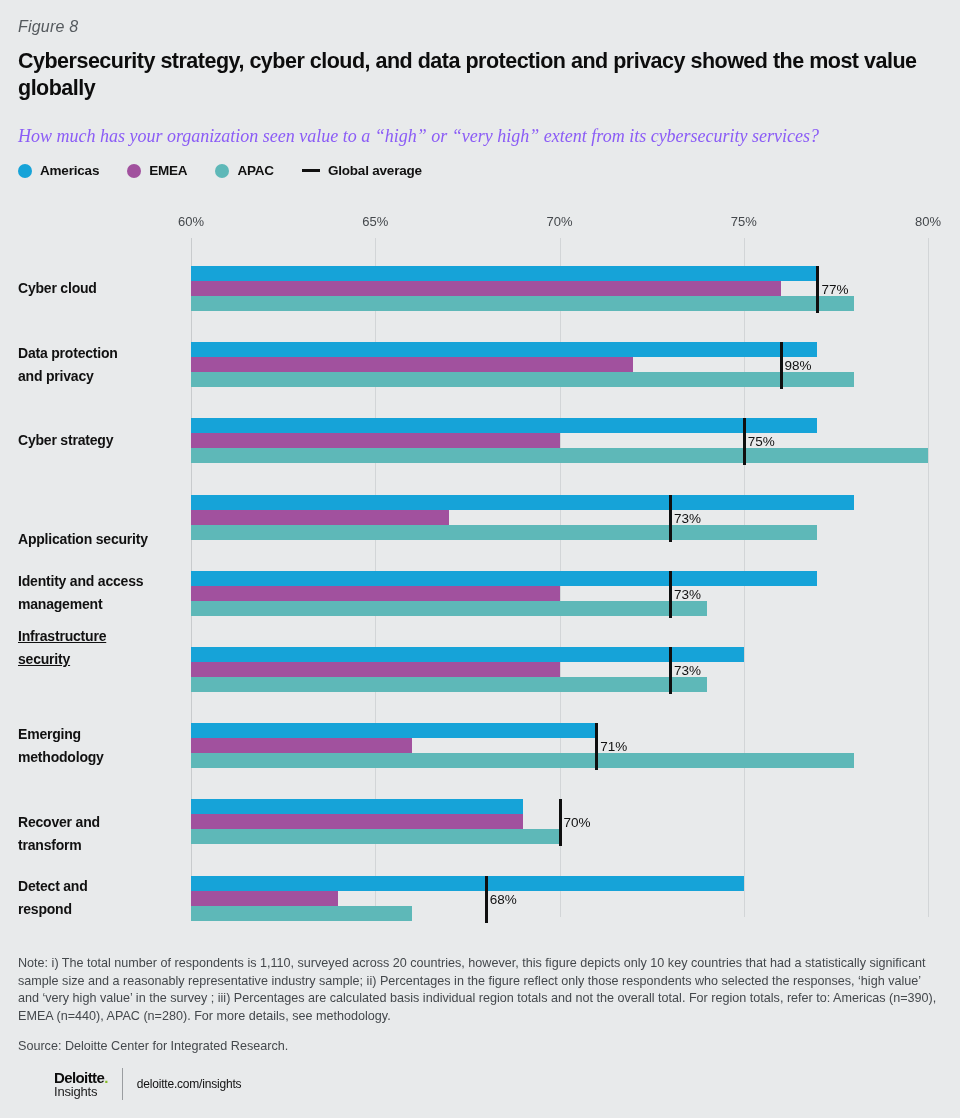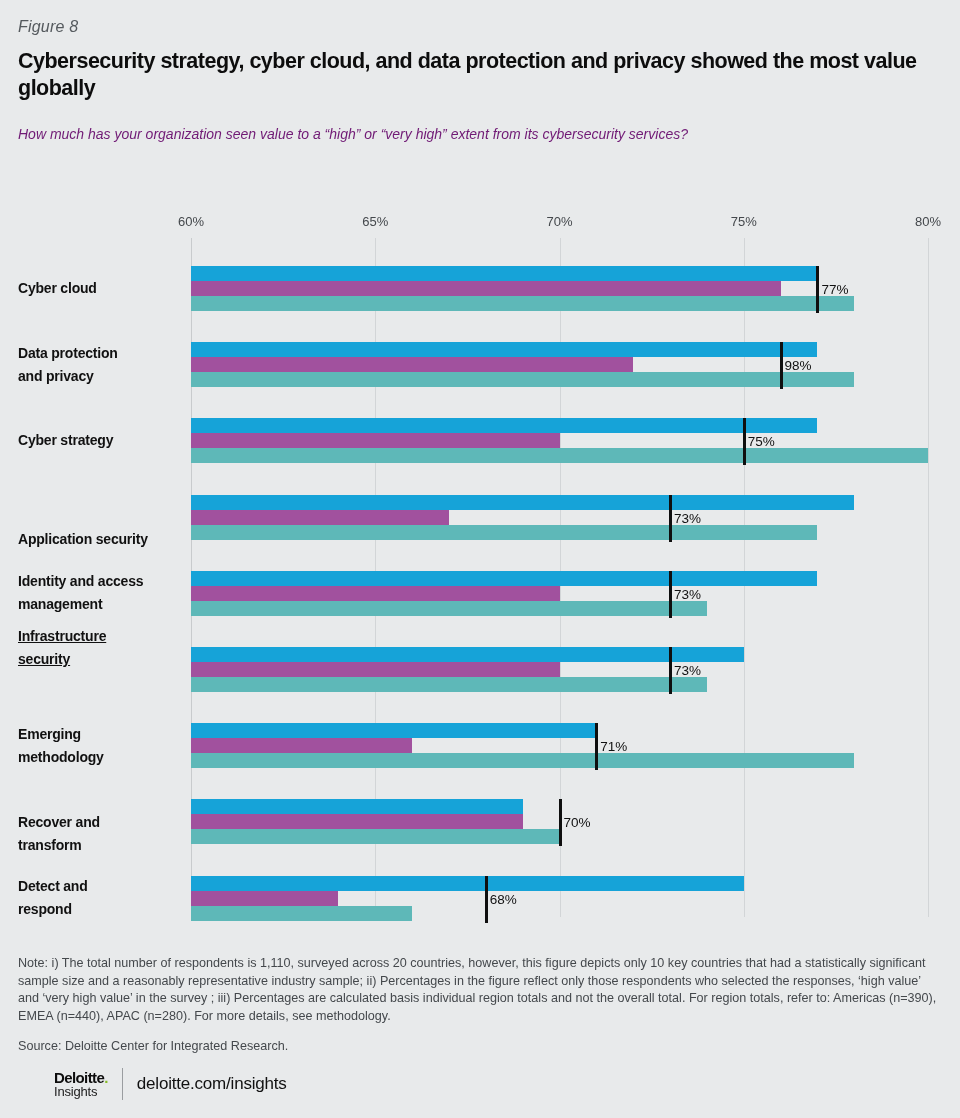--- a/index.html
+++ b/index.html
@@ -42,24 +42,24 @@
     font-size: 21.5px;
     line-height: 27px;
     letter-spacing: -0.5px;
     color: #0d0d0d;
   }
   .subtitle {
     position: absolute;
     left: 18px;
     top: 126px;
     width: 920px;
-    font-family: Liberation Sans, sans-serif;
+    font-family: Liberation Serif, serif;
     font-style: italic;
-    font-size: 14px;
-    color: #701a75;
+    font-size: 18px;
+    color: #8b5cf6;
   }
 
   
   .legend {
     position: absolute;
     left: 18px;
     top: 163px;
     display: flex;
     align-items: center;
     gap: 0px;
@@ -202,34 +202,52 @@
     color: #1a1a1a;
     letter-spacing: -0.2px;
   }
   .logo-divider {
     width: 1px;
     height: 32px;
     background: #9a9da0;
     margin-right: 14px;
   }
   .footer-url {
-    font-size: 17px;
+    font-size: 12px;
     color: #111;
     letter-spacing: -0.2px;
   }
 </style>
 </head>
 <body>
 
 <div class="page">
 
   <div class="fig-label">Figure 8</div>
   <div class="title">Cybersecurity strategy, cyber cloud, and data protection and privacy showed the most value globally</div>
   <div class="subtitle">How much has your organization seen value to a “high” or “very high” extent from its cybersecurity services?</div>
 
+  <div class="legend">
+    <div class="legend-item">
+      <span class="legend-dot" style="background:#16a3d8"></span>
+      <span class="legend-text">Americas</span>
+    </div>
+    <div class="legend-item">
+      <span class="legend-dot" style="background:#a1519e"></span>
+      <span class="legend-text">EMEA</span>
+    </div>
+    <div class="legend-item">
+      <span class="legend-dot" style="background:#5eb8b8"></span>
+      <span class="legend-text">APAC</span>
+    </div>
+    <div class="legend-item">
+      <span class="legend-line"></span>
+      <span class="legend-text">Global average</span>
+    </div>
+  </div>
 
   <div class="plot">
     <div class="axis-labels" id="axis-labels">
         <div class="tick-label" style="left: 191px;">60%</div>
         <div class="tick-label" style="left: 375.25px;">65%</div>
         <div class="tick-label" style="left: 559.5px;">70%</div>
         <div class="tick-label" style="left: 743.75px;">75%</div>
         <div class="tick-label" style="left: 928px;">80%</div>
       </div>
     <div id="gridlines">

